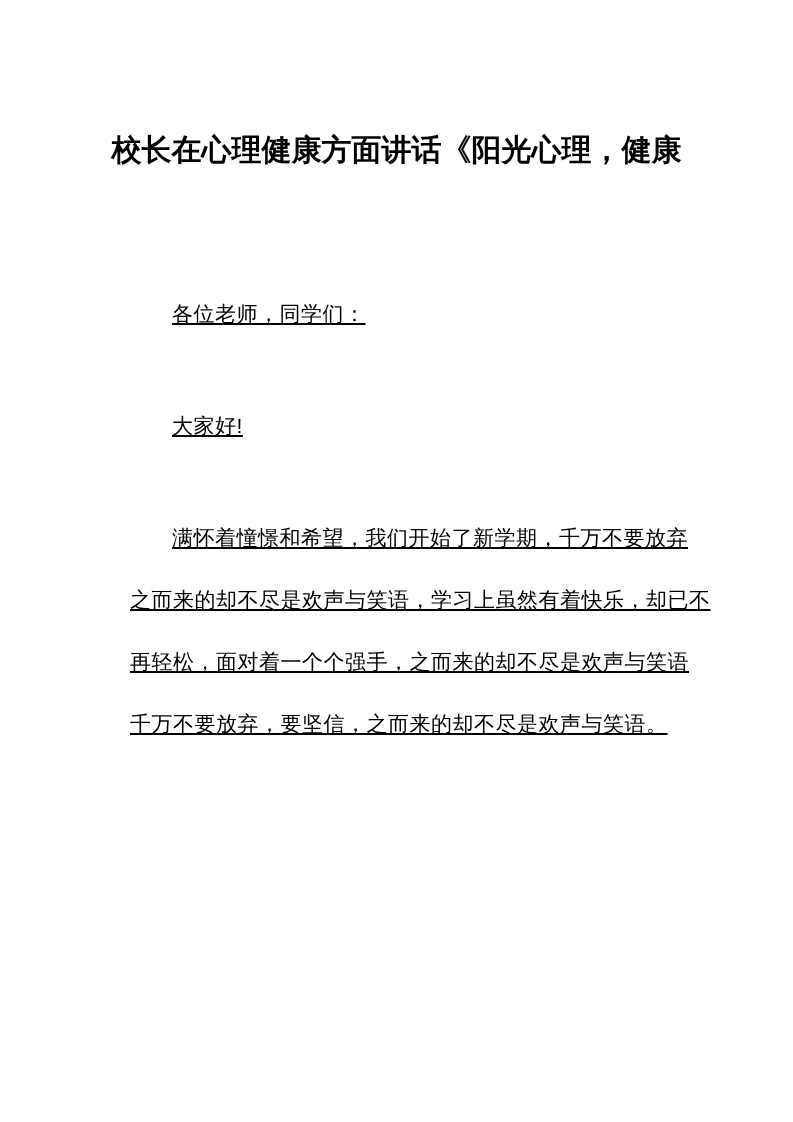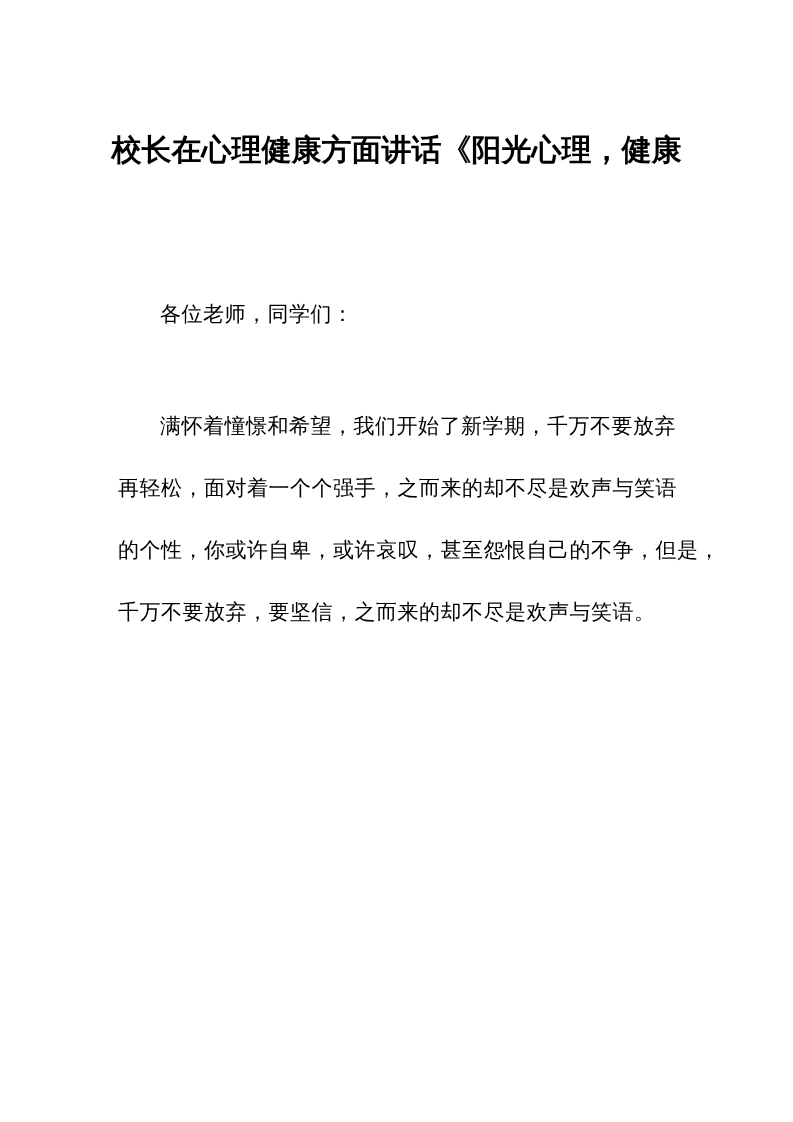--- a/index.html
+++ b/index.html
@@ -28,21 +28,22 @@
     white-space: nowrap;
   }
   .doc-body {
     margin: 0 115px 0 118px;
     font-size: 21px;
     letter-spacing: 0.5px;
     line-height: 62px;
     color: #000000;
   }
   .para {
-    margin: 0 0 50px 0;
+    margin: 0 0 50px 12px;
+    text-decoration: underline;
   }
   .para.first {
     margin-top: 82px;
   }
   .para .line {
     white-space: nowrap;
     height: 62px;
   }
   .indent {
     text-indent: 42px;
@@ -56,23 +57,26 @@
   <div class="doc-title">
     <div class="line">校长在心理健康方面讲话《阳光心理，健康</div>
   </div>
 
   <div class="doc-body">
 
     <div class="para first">
       <div class="line indent">各位老师，同学们：</div>
     </div>
 
+    <div class="para">
+      <div class="line indent">大家好!</div>
+    </div>
 
     <div class="para">
       <div class="line indent">满怀着憧憬和希望，我们开始了新学期，千万不要放弃</div>
+      <div class="line">之而来的却不尽是欢声与笑语，学习上虽然有着快乐，却已不</div>
       <div class="line">再轻松，面对着一个个强手，之而来的却不尽是欢声与笑语</div>
-      <div class="line">的个性，你或许自卑，或许哀叹，甚至怨恨自己的不争，但是，</div>
       <div class="line">千万不要放弃，要坚信，之而来的却不尽是欢声与笑语。</div>
     </div>
 
   </div>
 
 </div>
 
 </body></html>

